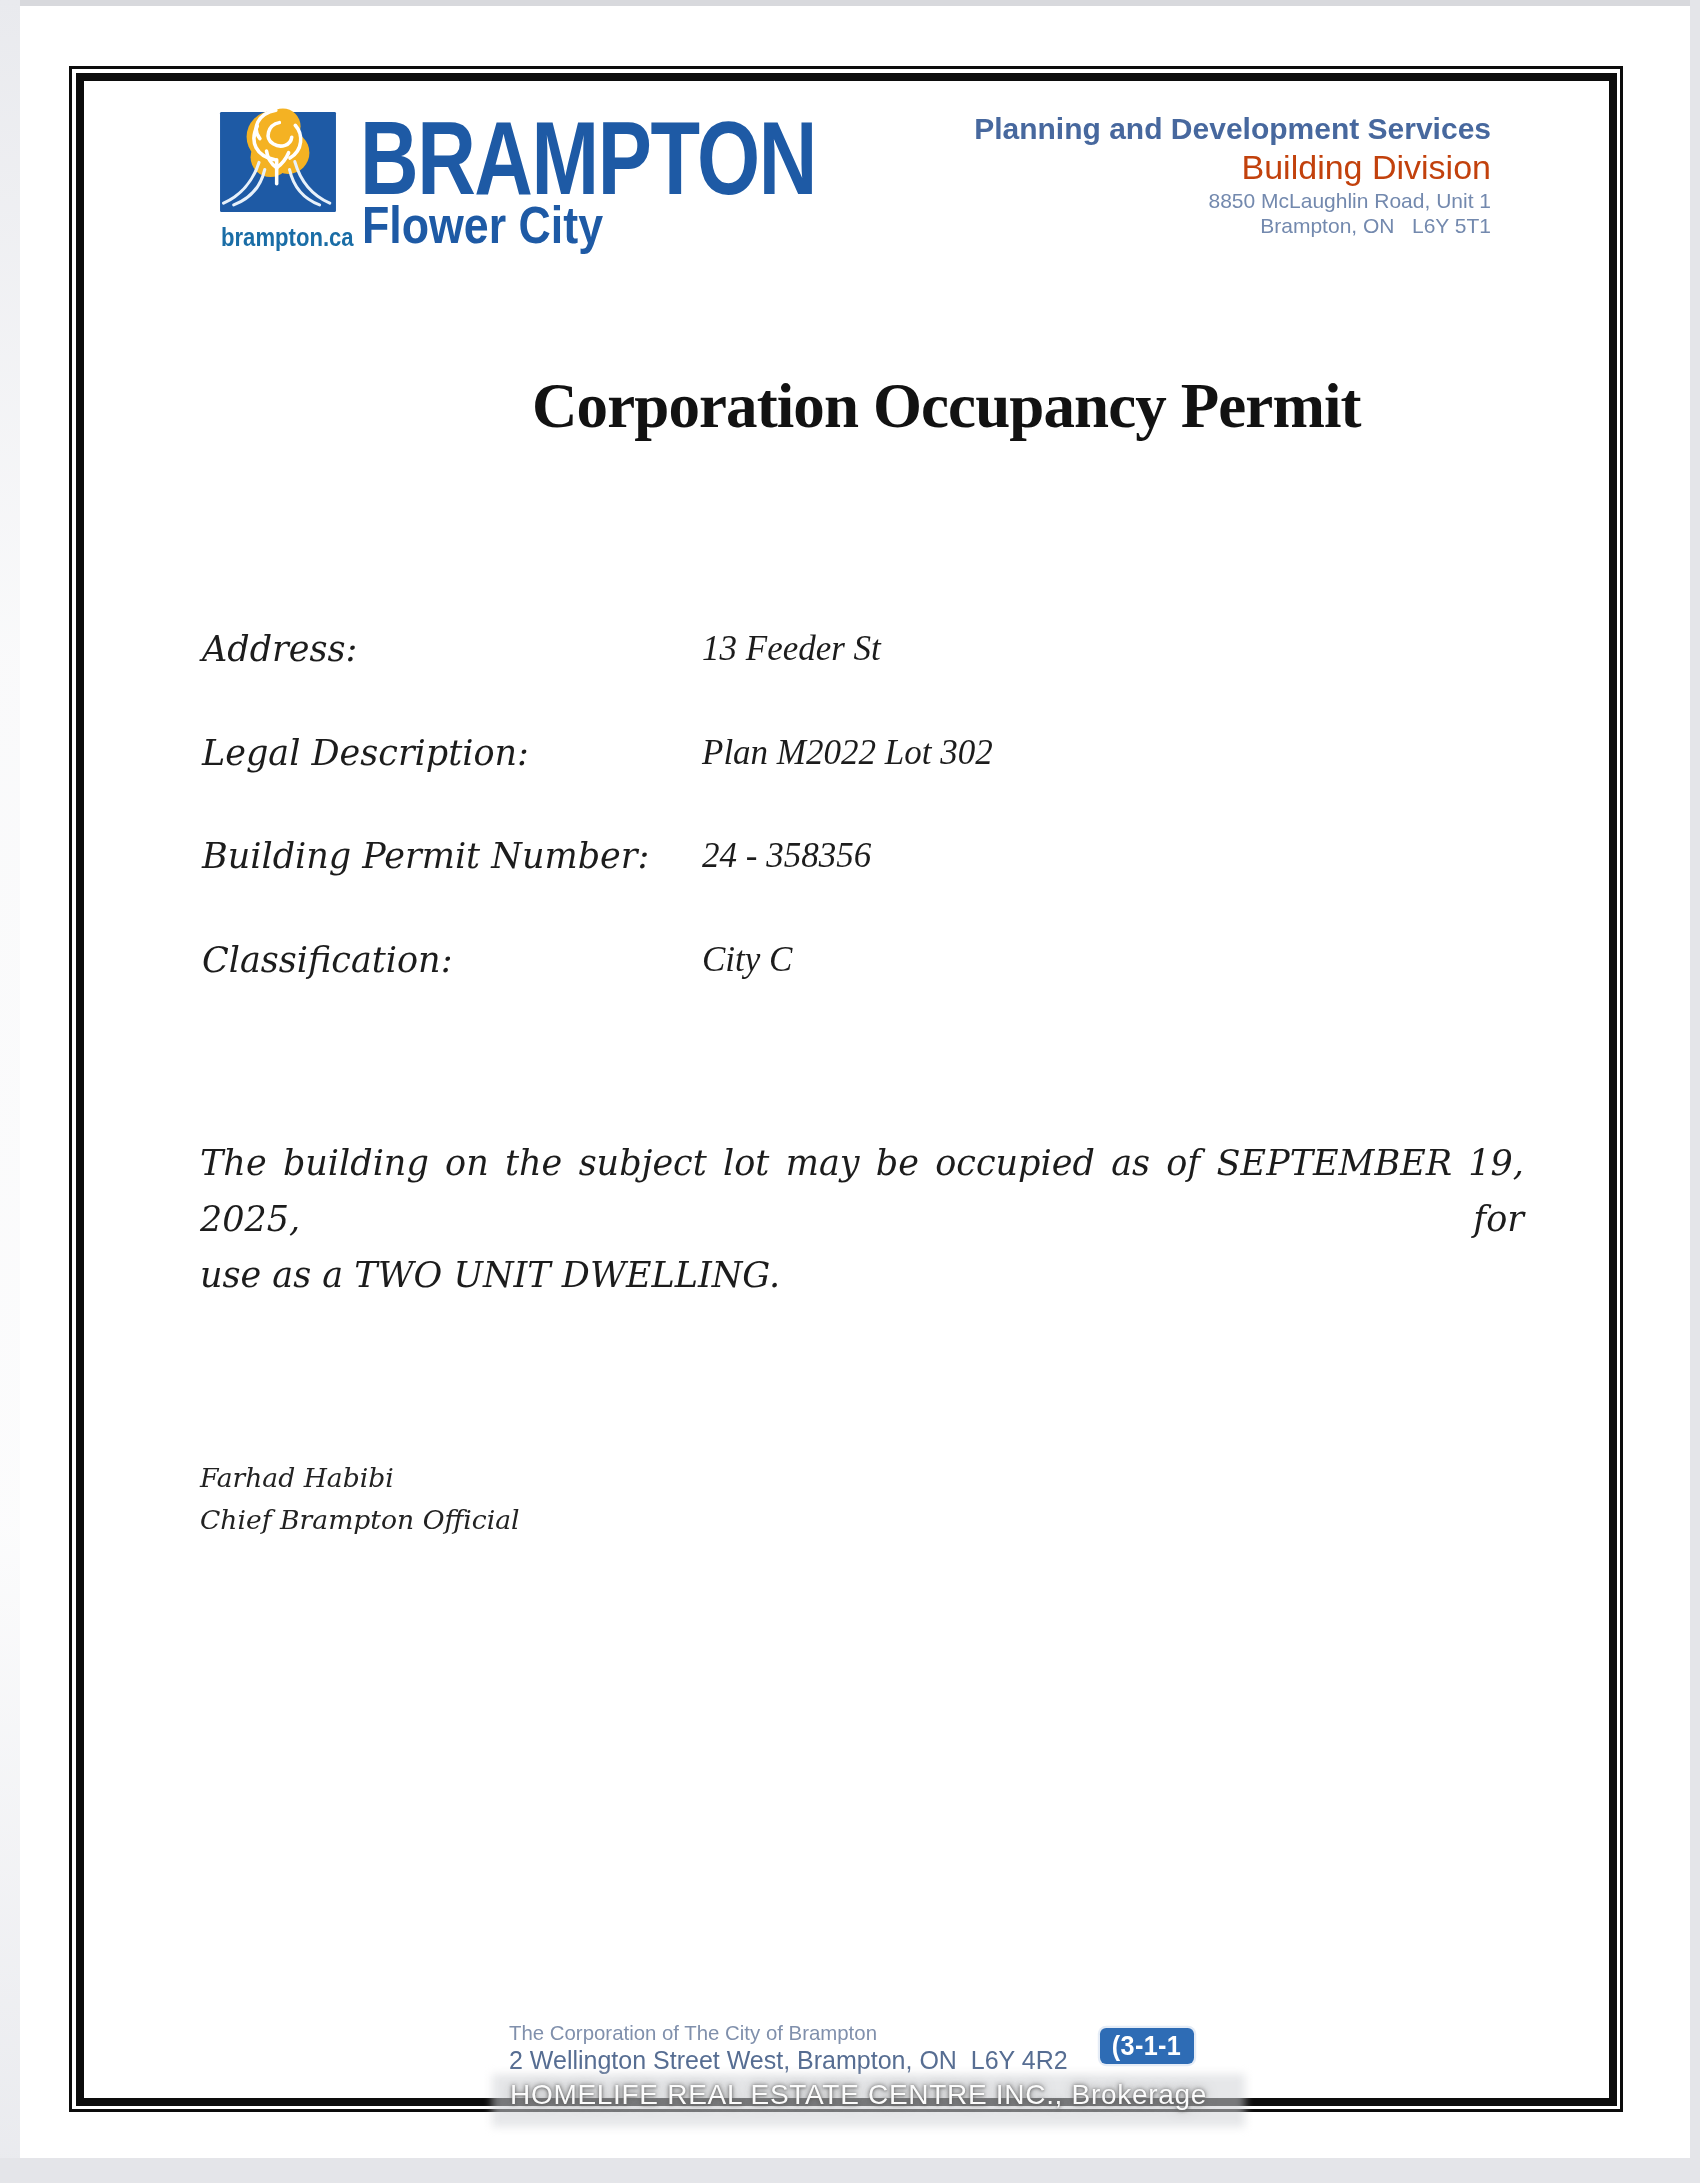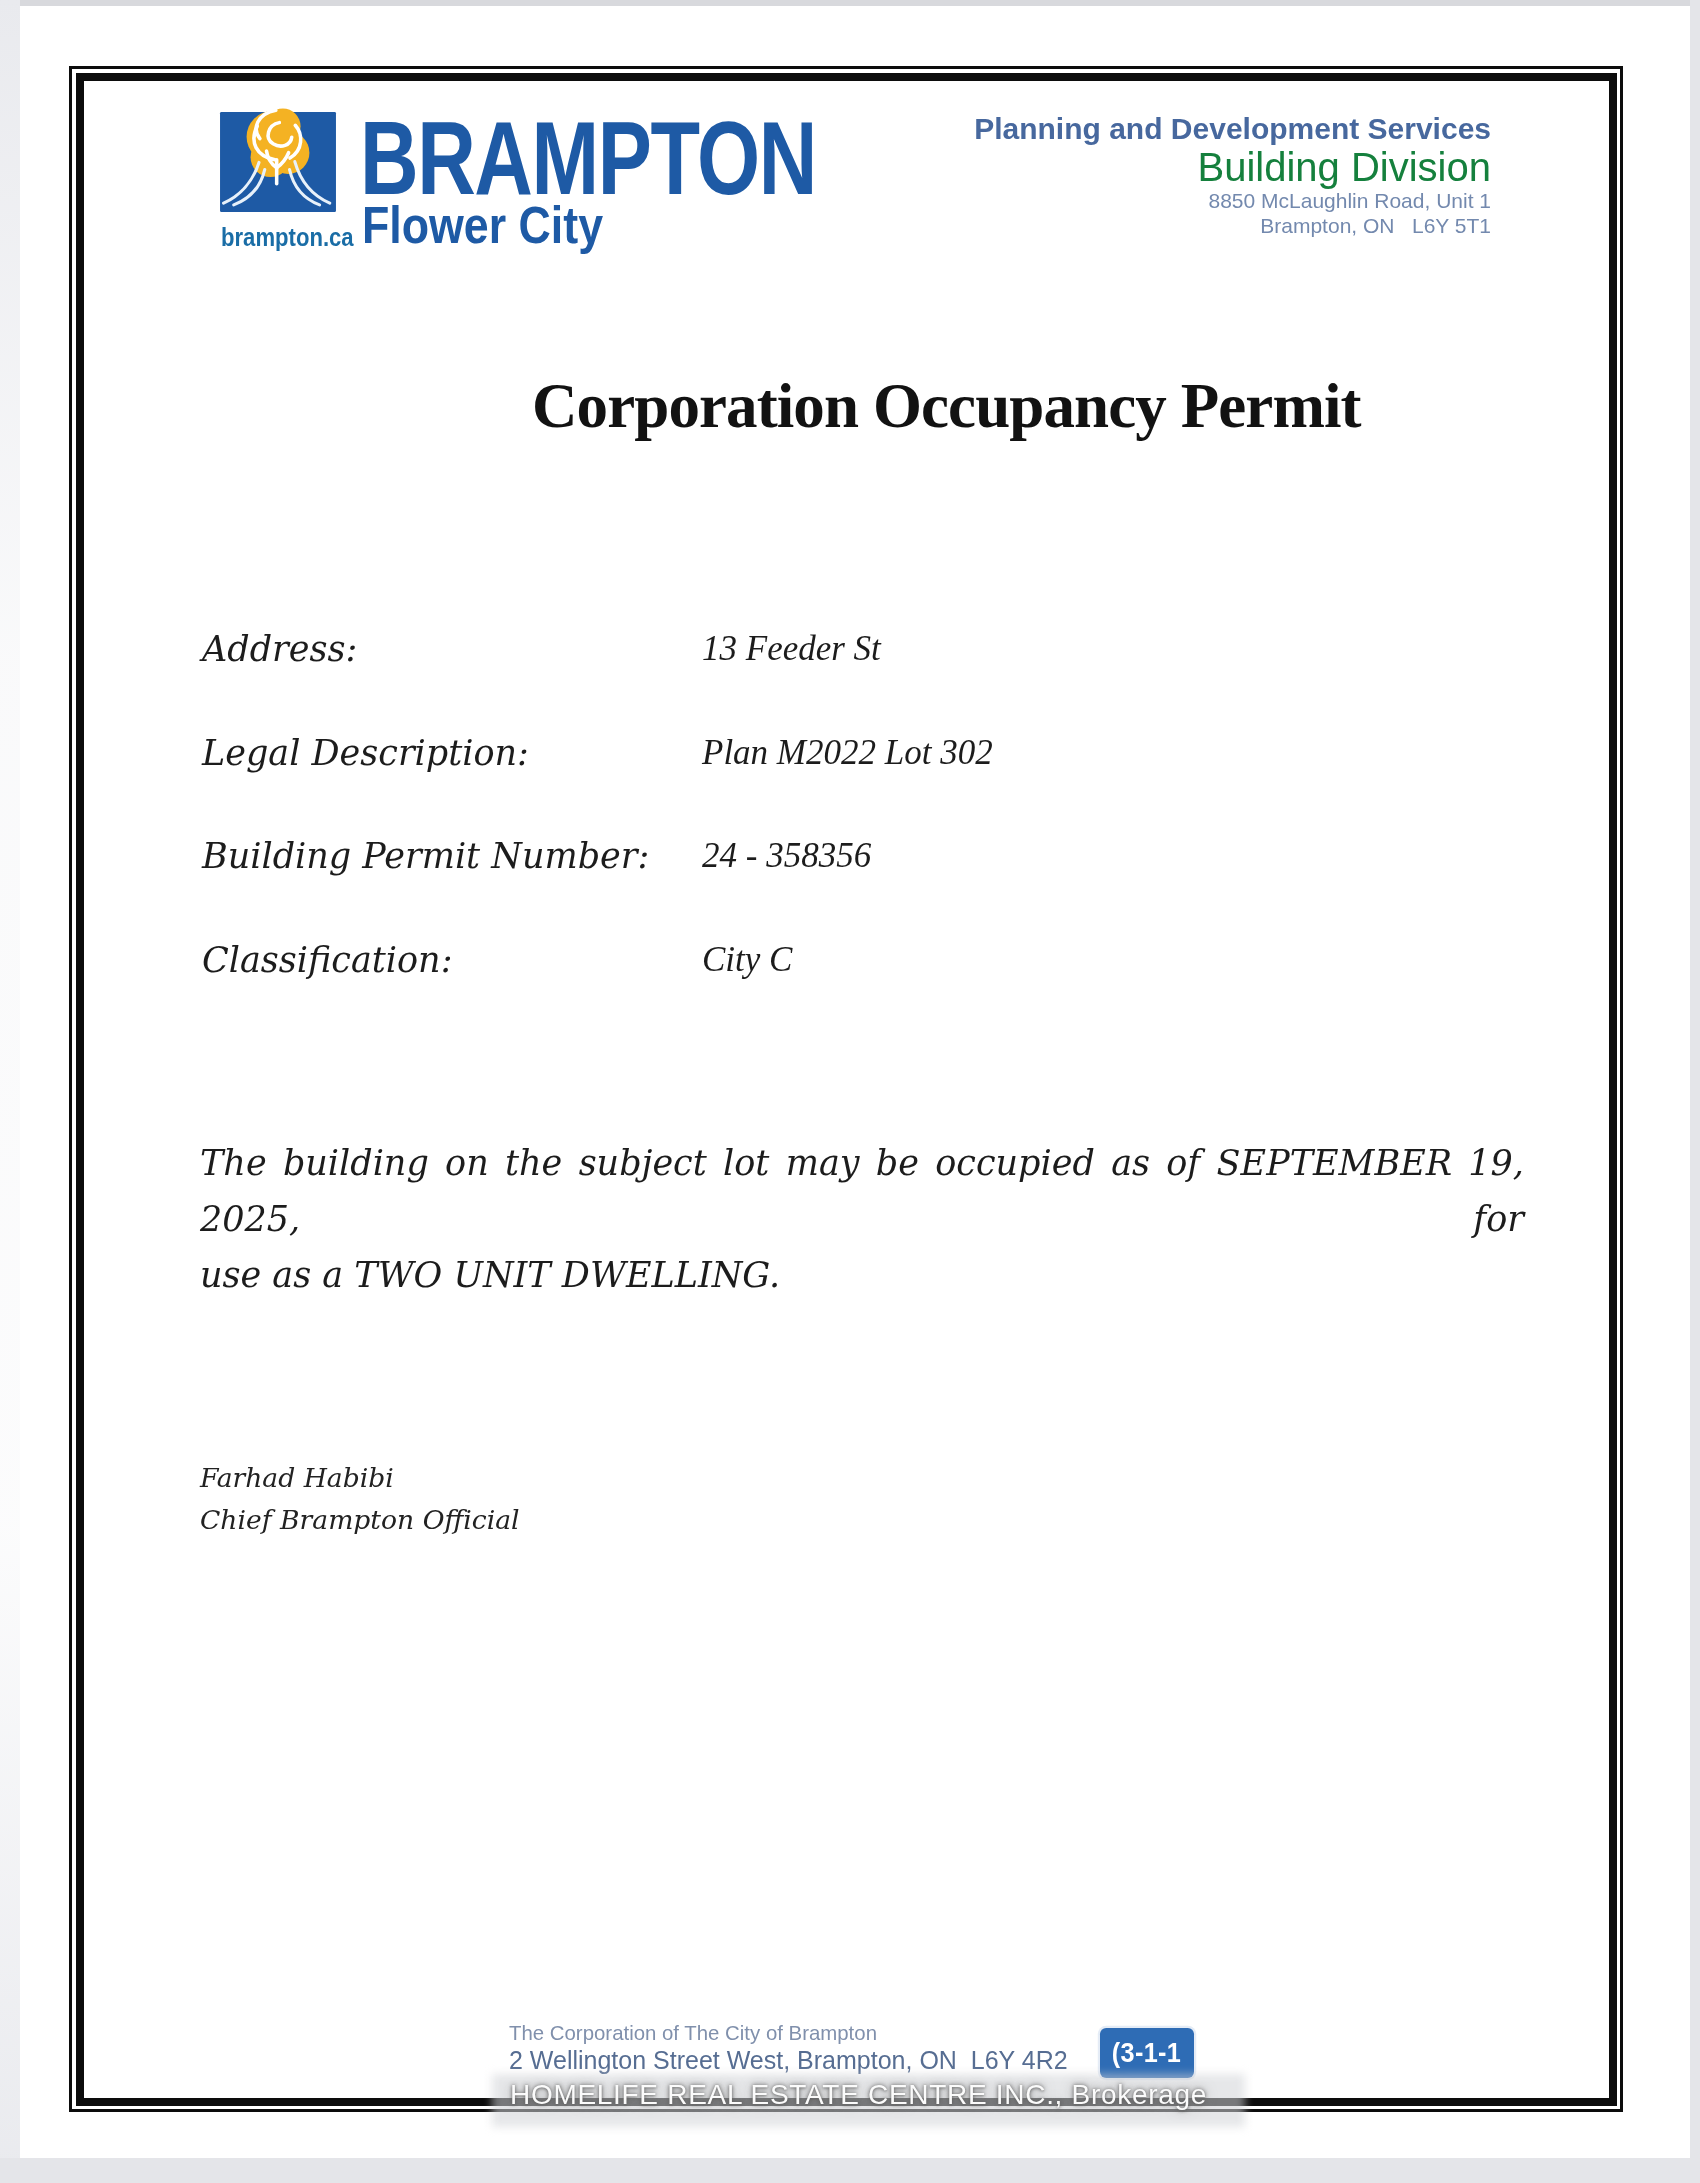--- a/index.html
+++ b/index.html
@@ -18,40 +18,40 @@
   .logo-square{position:absolute;left:220px;top:112px;width:116px;height:100px;}
   .logo-wordmark{position:absolute;left:360px;top:106px;font:700 104px "Liberation Sans",sans-serif;
                  color:#1e5aa5;letter-spacing:-1.8px;transform:scaleX(0.78);transform-origin:left top;line-height:1;white-space:nowrap;}
   .logo-flowercity{position:absolute;left:362px;top:199px;font:700 52px "Liberation Sans",sans-serif;
                  color:#1e5aa5;transform:scaleX(0.86);transform-origin:left top;line-height:1;white-space:nowrap;}
   .logo-url{position:absolute;left:221px;top:224px;font:700 26px "Liberation Sans",sans-serif;
                  color:#1a6da6;transform:scaleX(0.85);transform-origin:left top;line-height:1;white-space:nowrap;}
   
   .dept{position:absolute;right:210px;top:111px;text-align:right;font-family:"Liberation Sans",sans-serif;}
   .dept-line1{font-size:30px;font-weight:700;color:#47689e;line-height:36px;white-space:nowrap;}
-  .dept-line2{font-size:40px;font-weight:400;color:#15803d;line-height:41px;white-space:nowrap;}
+  .dept-line2{font-size:34px;font-weight:400;color:#c2410c;line-height:41px;white-space:nowrap;}
   .dept-line3,.dept-line4{font-size:21px;font-weight:400;color:#7389ae;line-height:25px;white-space:pre;}
   
   .doc-title{position:absolute;left:532px;top:370px;font:700 63px "Liberation Serif",serif;
              color:#121212;letter-spacing:-0.9px;white-space:nowrap;}
   
   .field-row{position:absolute;left:202px;width:1329px;font:italic 400 35px "DejaVu Serif",serif;color:#1c1c1c;line-height:1.2;}
   .field-value{position:absolute;left:500px;top:0;white-space:nowrap;font-family:Liberation Serif, serif;}
   .row-0{top:628px;} .row-1{top:732px;} .row-2{top:835px;} .row-3{top:939px;}
   
   .body-par{position:absolute;left:200px;top:1135px;width:1324px;font:italic 400 35px "DejaVu Serif",serif;
             color:#1c1c1c;line-height:56px;}
   .body-line1{text-align:justify;text-align-last:justify;}
   .body-line2{text-align:left;}
   
   .signature{position:absolute;left:200px;top:1457px;font:italic 400 26.6px "DejaVu Serif",serif;color:#222;line-height:42px;}
   
   .footer-org{position:absolute;left:509px;top:2022px;font:400 20.4px "Liberation Sans",sans-serif;color:#8090ac;white-space:pre;}
   .footer-addr{position:absolute;left:509px;top:2046px;font:400 25px "Liberation Sans",sans-serif;color:#566d92;white-space:pre;}
-  .badge-311{position:absolute;left:1100px;top:2028px;width:94px;height:50px;background:#2e6cb5;border-radius:6.2px;
+  .badge-311{position:absolute;left:1100px;top:2028px;width:94px;height:36px;background:#2e6cb5;border-radius:6.2px;
              display:flex;align-items:center;justify-content:center;box-shadow:0 0 0 2.2px rgba(150,180,220,0.25);}
   .badge-311 span{font:700 28px "Liberation Sans",sans-serif;color:#ffffff;letter-spacing:0.4px;transform:scaleX(0.9);white-space:nowrap;}
   
   .wm-band{position:absolute;left:492px;top:2074px;width:753px;height:53px;background:rgba(210,211,215,0.55);
            filter:blur(4px);z-index:5;}
   .watermark{position:absolute;left:510px;top:2079px;z-index:6;font:400 28px "Liberation Sans",sans-serif;
              color:#fbfbfb;letter-spacing:0.7px;white-space:nowrap;
              text-shadow:0 0 4.4px rgba(90,90,90,0.9),0 0 11.5px rgba(120,120,120,0.65),0 0.9px 2.7px rgba(100,100,100,0.6);}
 </style>
 </head>

